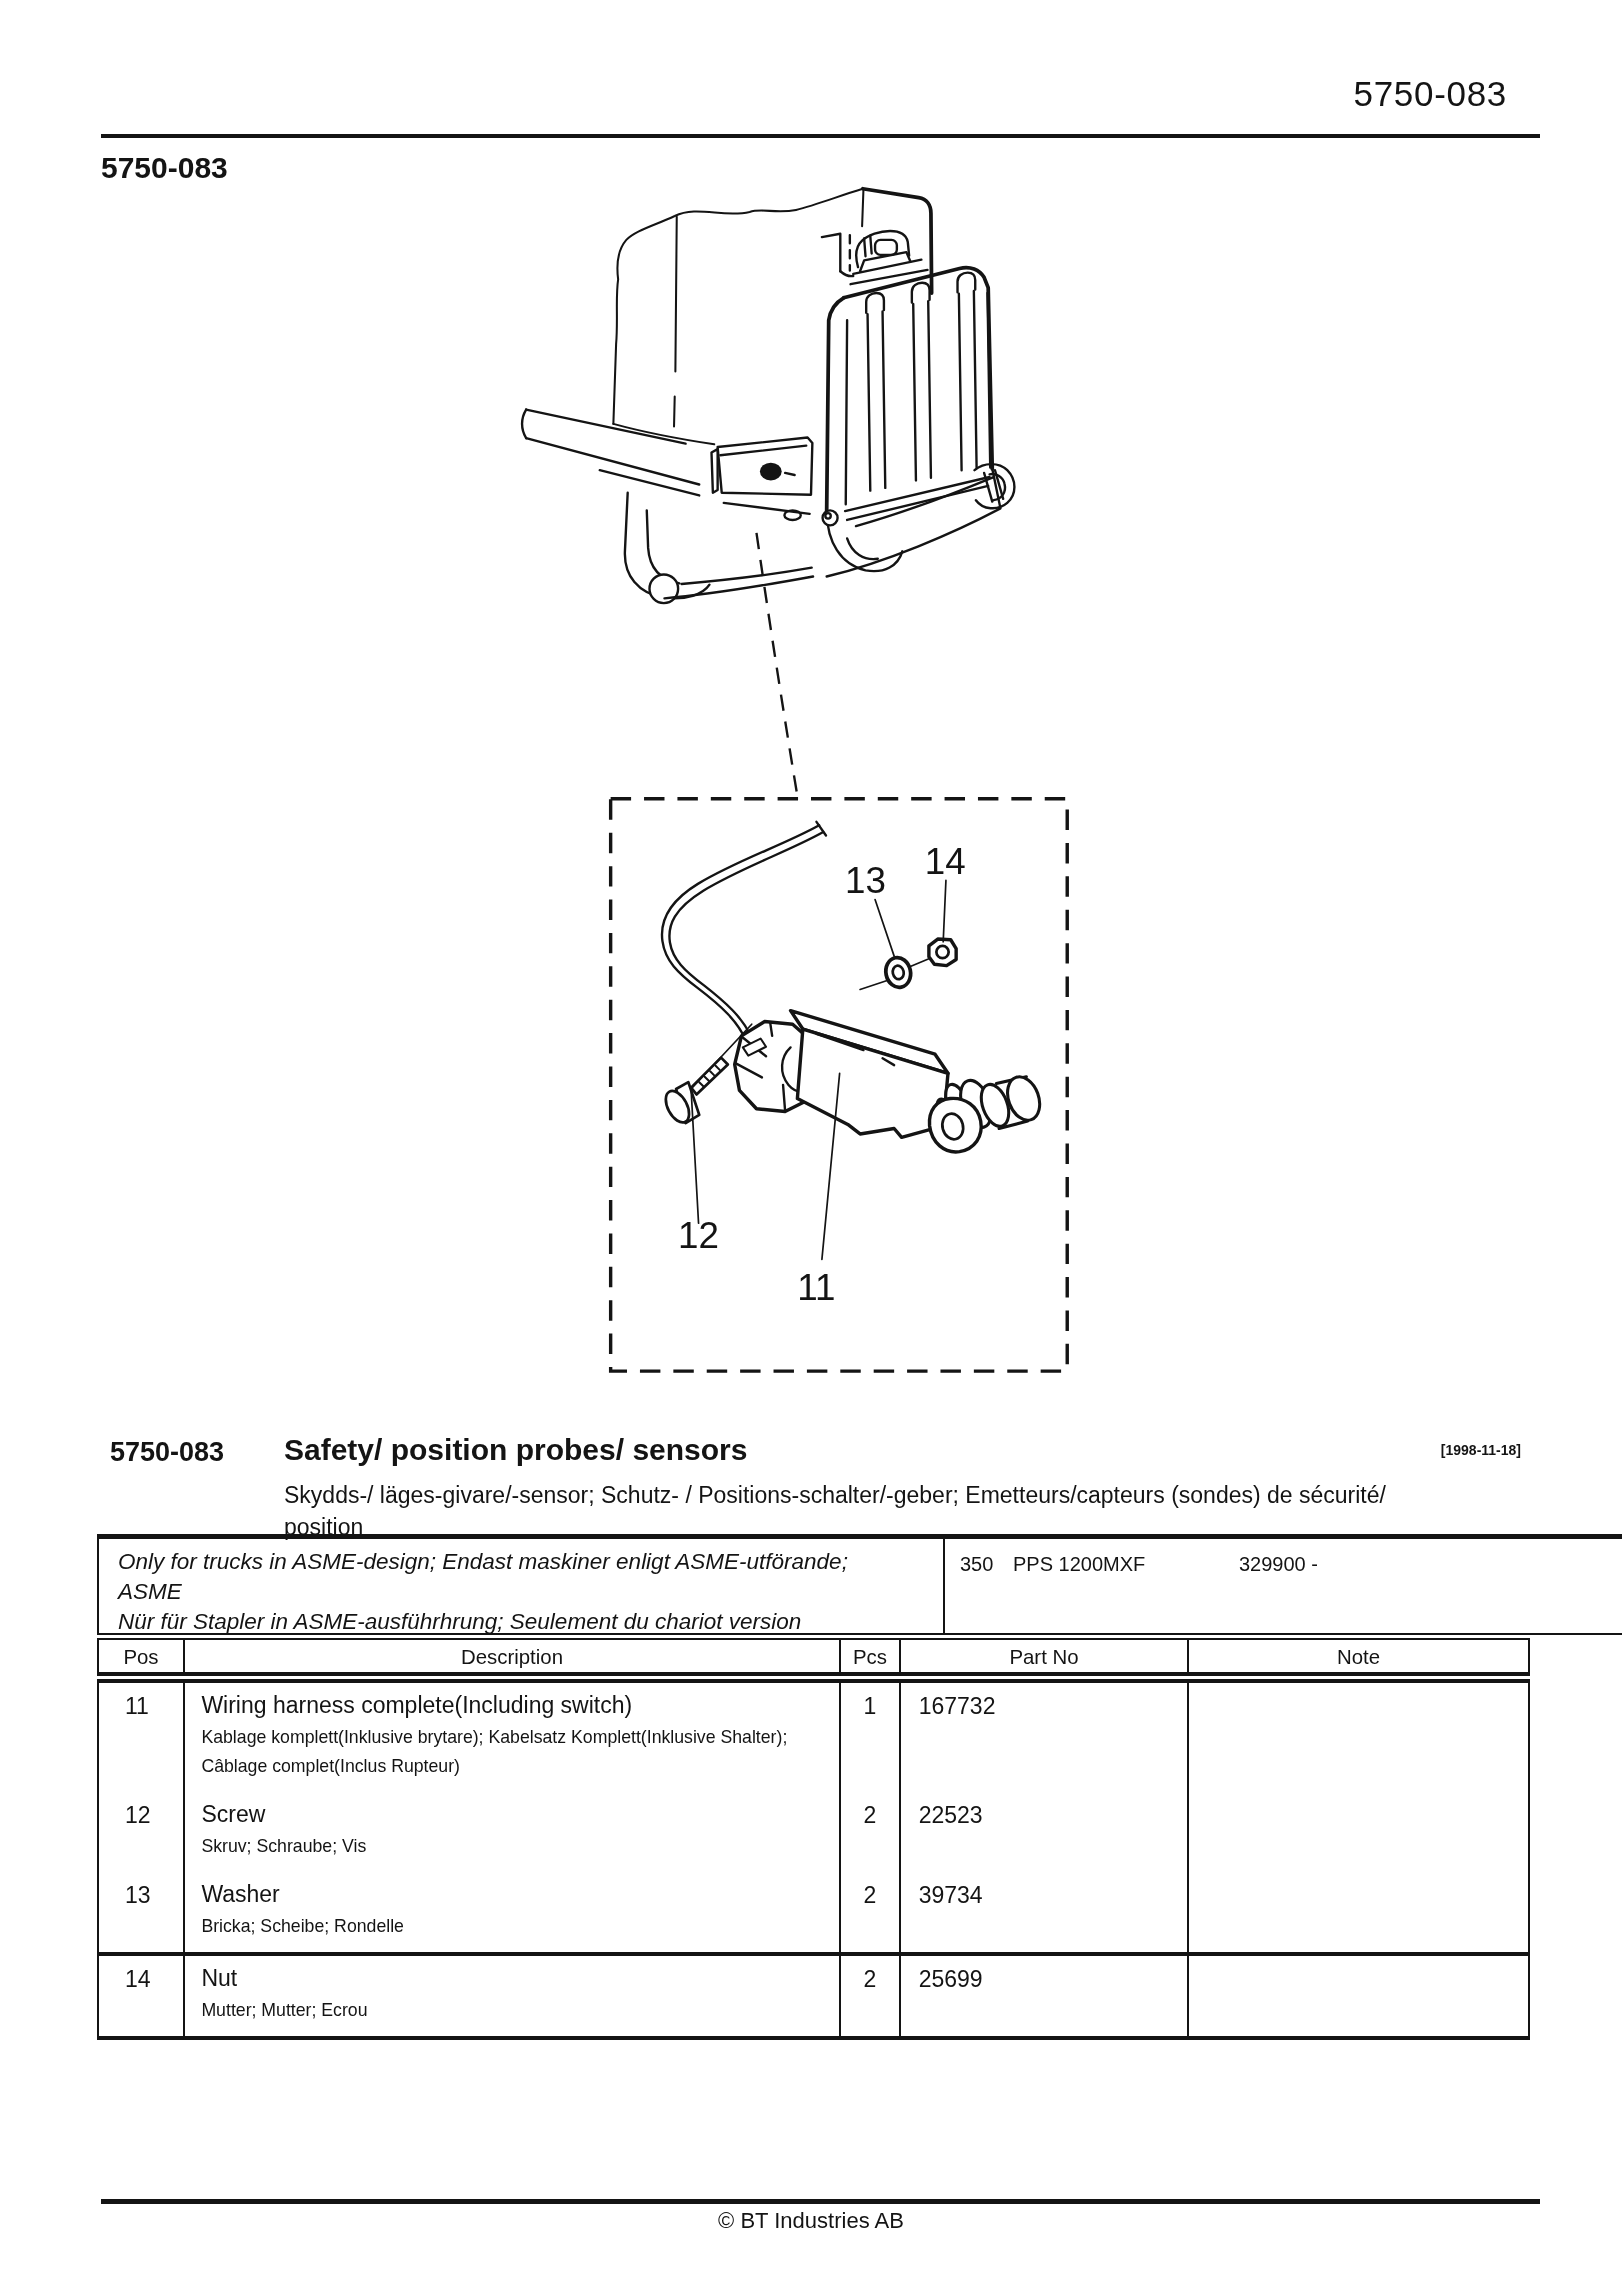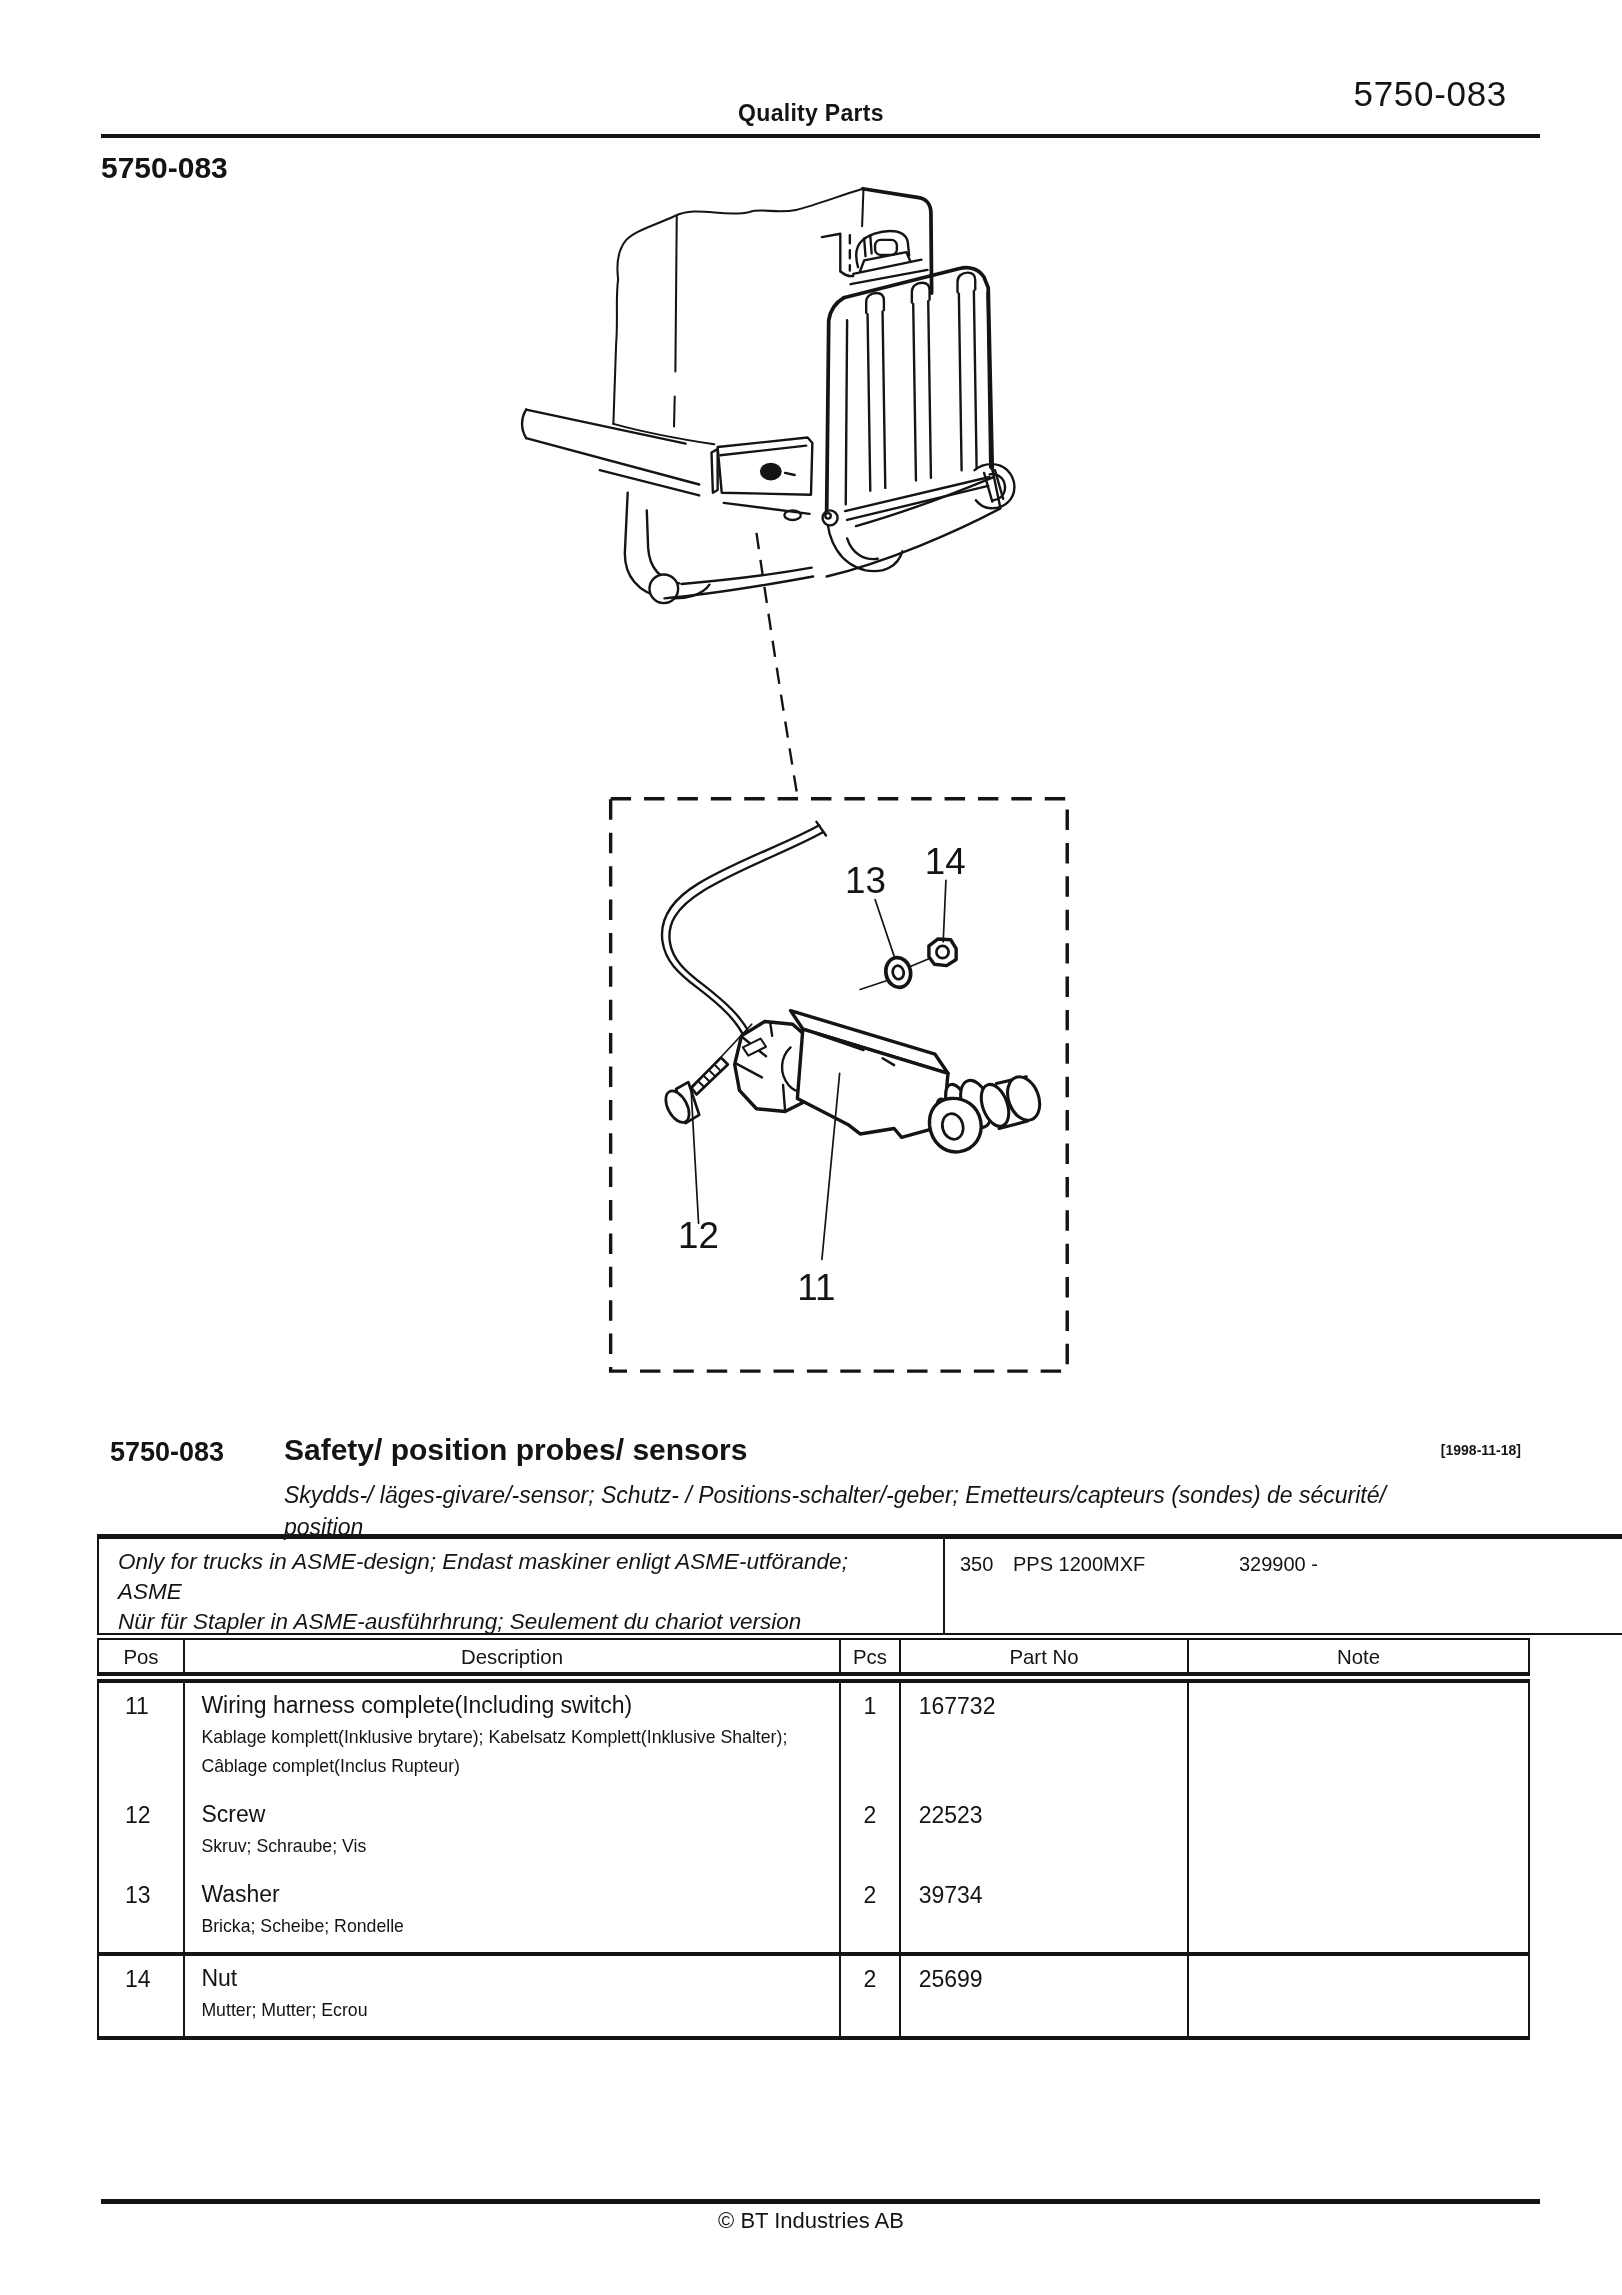--- a/index.html
+++ b/index.html
@@ -16,21 +16,21 @@
   .hdr-section-no { left:101px; top:151px; font-size:30px; font-weight:bold; }
 
   
   .figure { position:absolute; left:0; top:0; width:1622px; height:1397px; }
   .figure text { font-family:"Liberation Sans", sans-serif; font-size:54px; fill:#141414; }
 
   
   .sec-num   { left:110px; top:1437px; font-size:27px; font-weight:bold; }
   .sec-title { left:284px; top:1433px; font-size:30px; font-weight:bold; }
   .sec-date  { right:101px; top:1442px; font-size:14px; font-weight:bold; }
-  .sec-sub   { left:284px; top:1479px; width:1152px; font-size:23px; line-height:32px;font-style:italic; }
+  .sec-sub   { left:284px; top:1479px; width:1152px; font-size:23px; line-height:32px; }
 
   
   .app-box {
     left:97px; top:1534px; width:1572px; height:101px; box-sizing:border-box;
     border:2px solid #141414; border-top-width:5.5px; border-bottom-width:2.7px;
     display:flex;
   }
   .app-note {
     width:846px; box-sizing:border-box; border-right:2px solid #141414;
     padding:8.2px 20.4px 0 19px; font-style:italic; font-size:22.5px; line-height:30px;
@@ -69,21 +69,20 @@
 
   
   .ftr-rule { left:101px; top:2199px; width:1439px; height:4.8px; background:#141414; }
   .ftr-text { left:0; right:0; top:2208px; text-align:center; font-size:22px; }
 </style>
 </head>
 <body>
 
 <div class="page">
 
-  <div class="abs hdr-title">Quality Parts</div>
   <div class="abs hdr-doc-no">5750-083</div>
   <div class="abs hdr-rule"></div>
   <div class="abs hdr-section-no">5750-083</div>
 
   <svg class="figure" viewBox="0 0 2380 2050">
 
     <g fill="none" stroke="#141414" stroke-width="3.5" stroke-linecap="round" stroke-linejoin="round">
 
       <g stroke-width="3">
         <path d="M1266,277 C1232,287 1198,301 1168,308 C1140,314 1118,305 1100,311 C1062,320 1022,301 990,317 C960,331 933,338 919,352 C906,367 904,386 907,410 C903,436 907,470 904,505 L900,622"></path>

